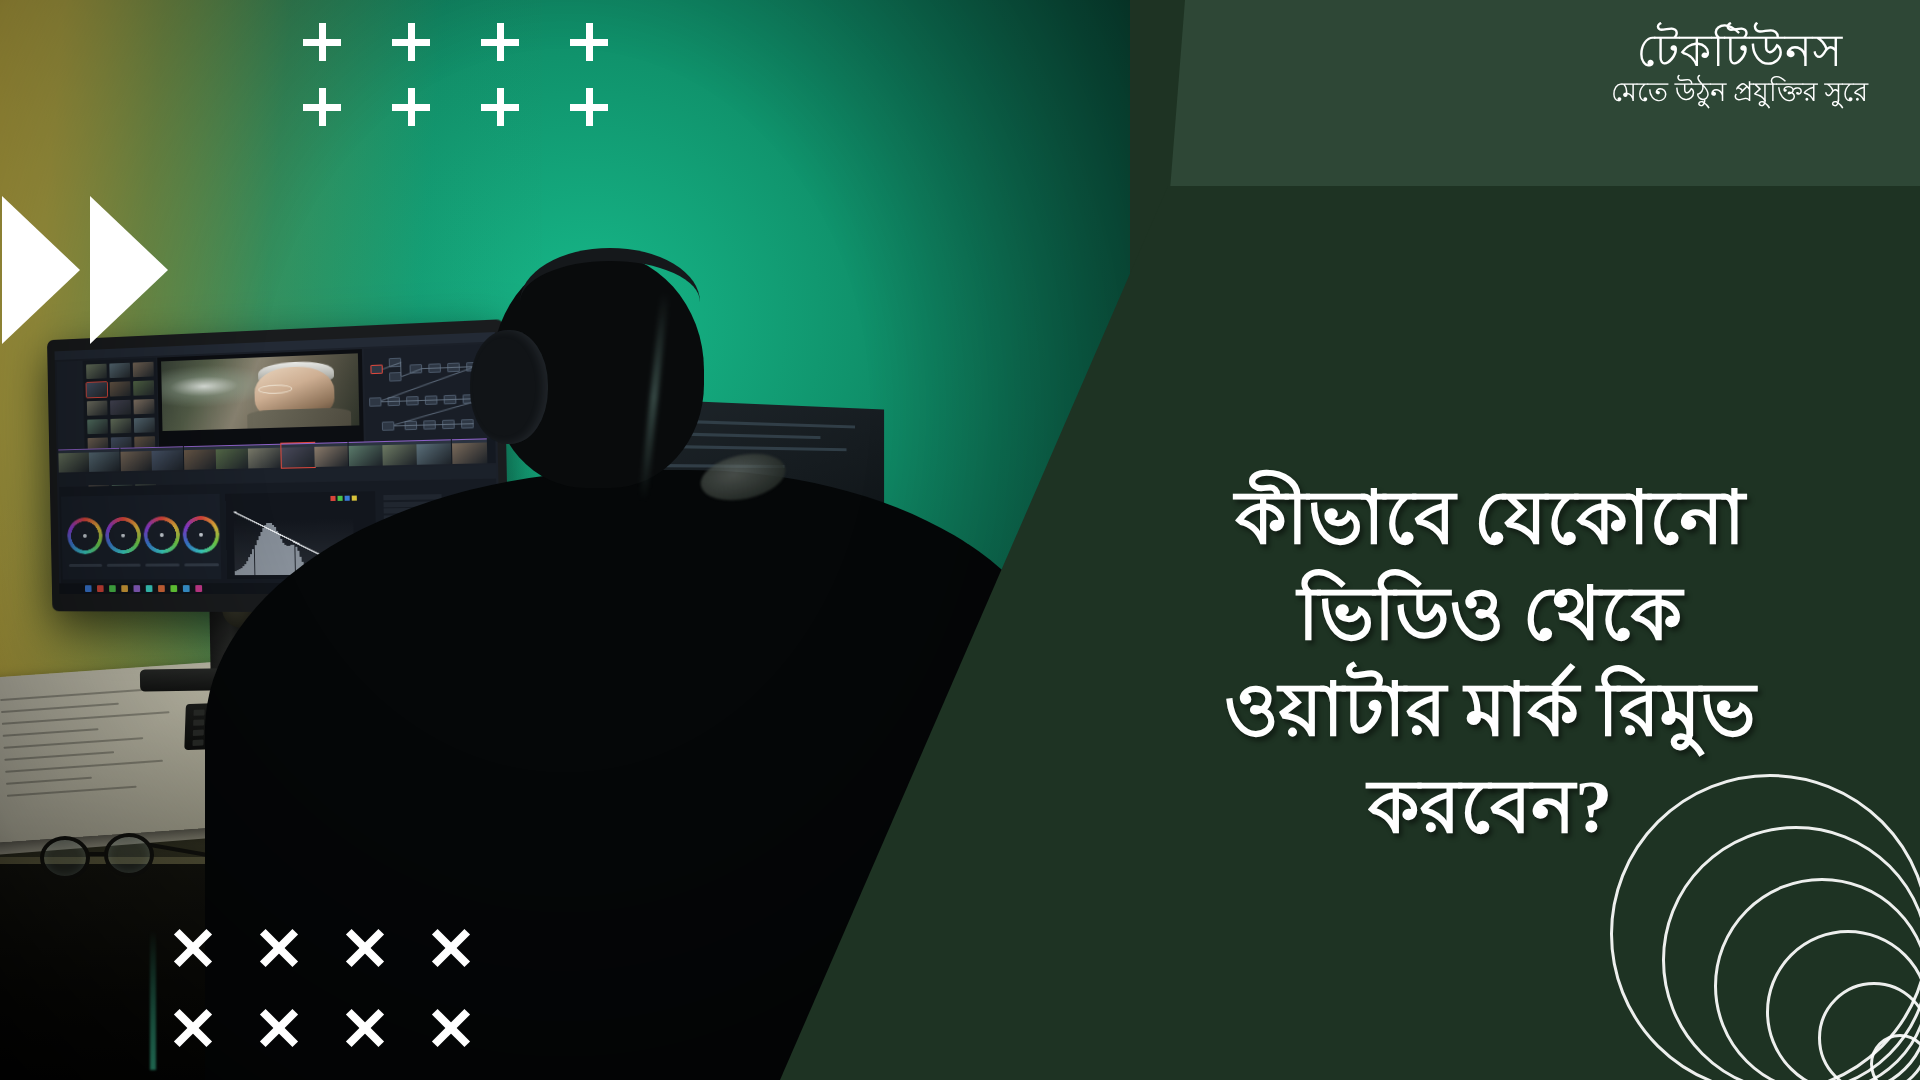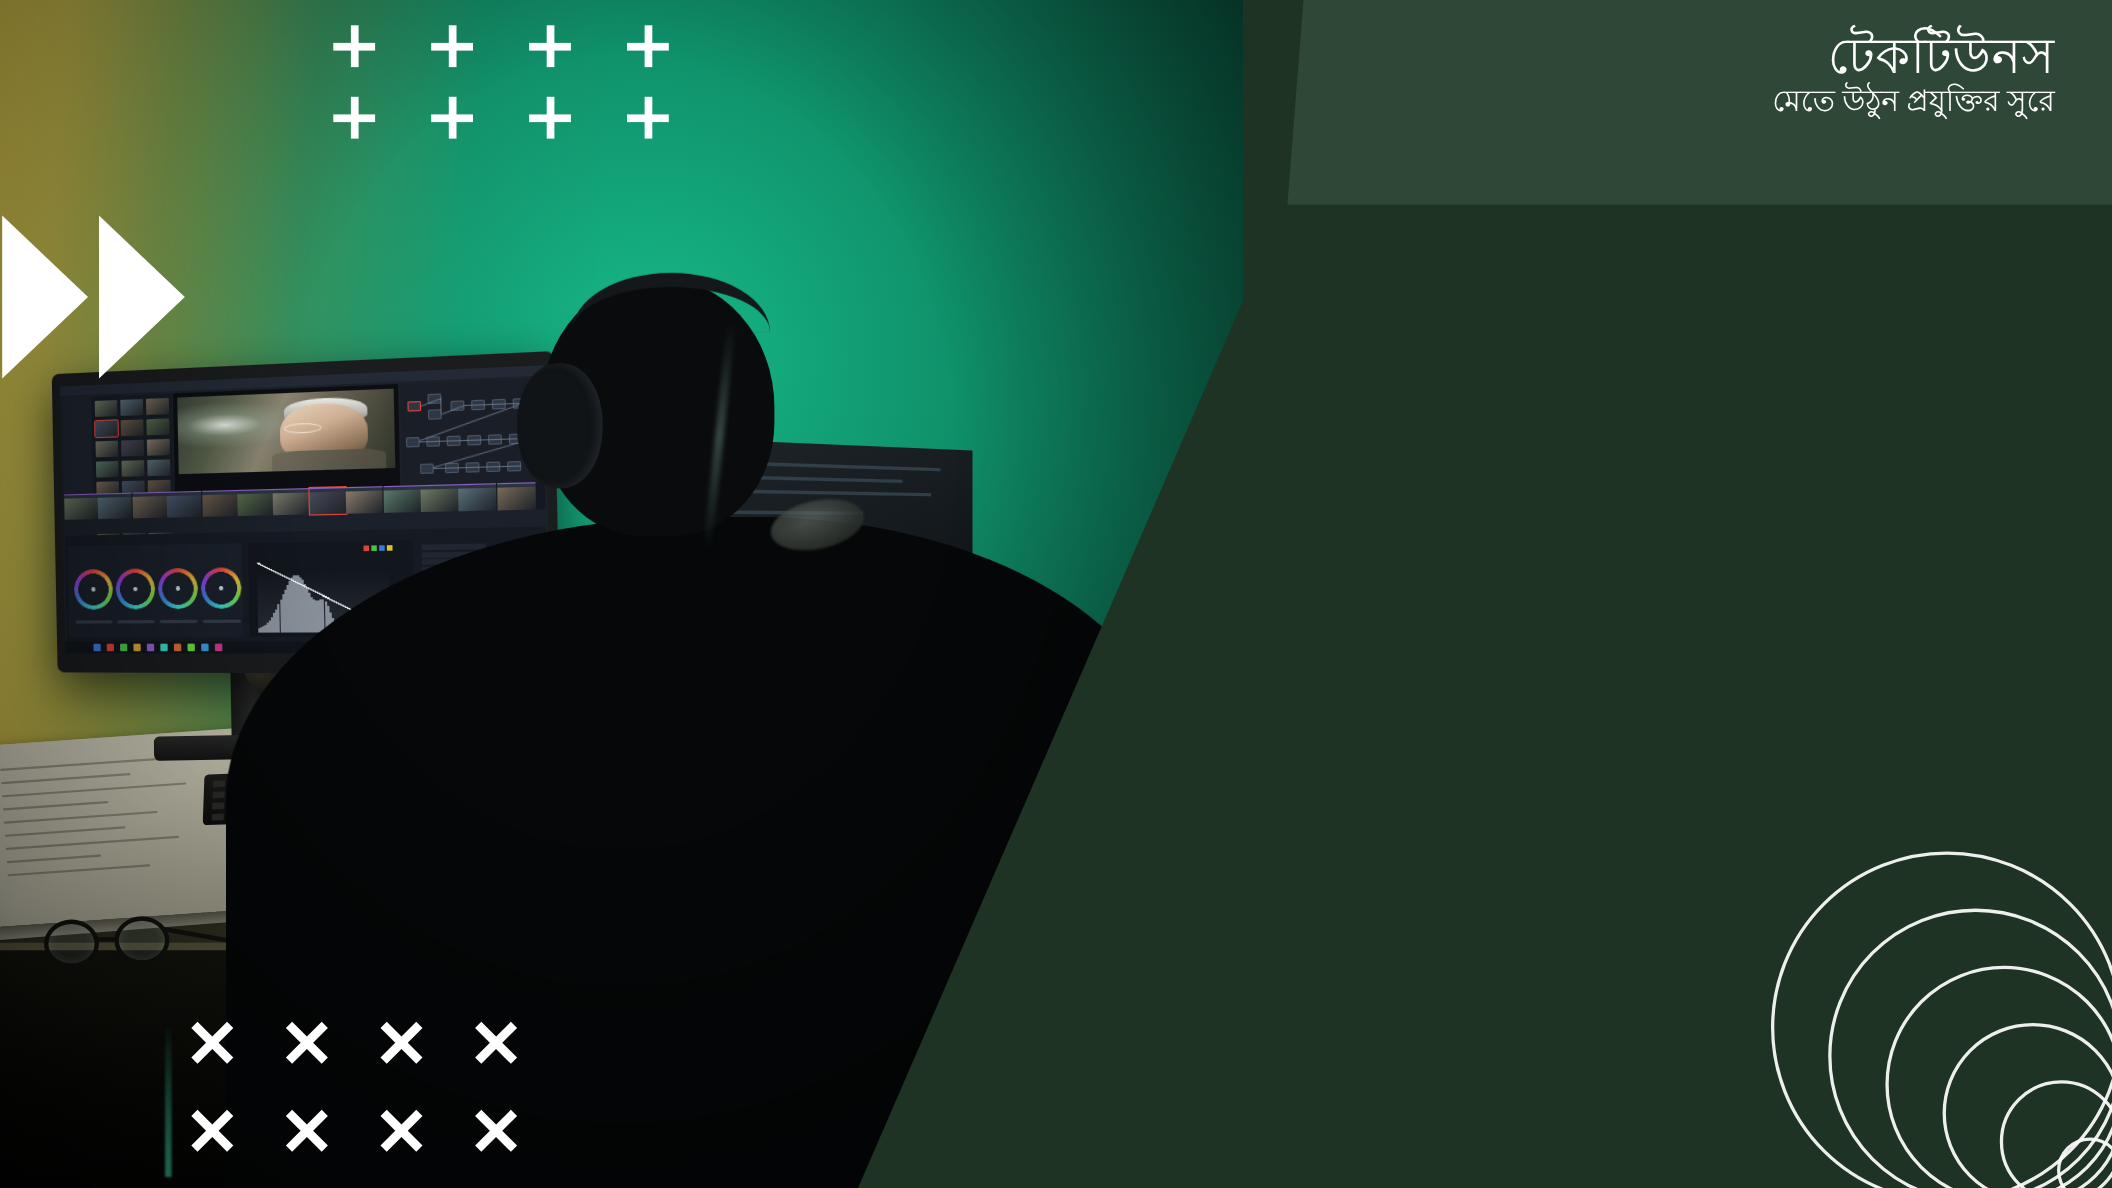--- a/index.html
+++ b/index.html
@@ -307,21 +307,21 @@
   #logo-badge .lt1 {
     color:#fff; font-size:35px; line-height:.96; letter-spacing:-.5px;
     font-family:"Liberation Sans", sans-serif;
   }
   #logo-badge .lt2 {
     color:#fff; font-size:35px; line-height:1.0; letter-spacing:-.5px; position:relative;
     font-family:"Liberation Sans", sans-serif;
   }
   .notes { position:absolute; left:17px; top:3px; width:48px; height:30px; }
 
-  #brand-text { text-align:right; }
+  #brand-text { text-align:center; }
   #brand-name {
     color:#fff; font-size:45px; line-height:1.05;
     font-family:"Liberation Serif", serif;
     letter-spacing:.5px;
   }
   #brand-tag {
     color:#fff; font-size:27px; line-height:1.15; margin-top:2px;
     font-family:"Liberation Serif", serif;
   }
 
@@ -781,14 +781,20 @@
       <div style="position: absolute; left: 50px; top: 196px; width: 0px; height: 0px; border-top: 74px solid transparent; border-bottom: 74px solid transparent; border-left: 78px solid transparent;"></div>
     </div>
 
   <div id="brand">
     <div id="brand-text">
       <div id="brand-name">টেকটিউনস</div>
       <div id="brand-tag">মেতে উঠুন প্রযুক্তির সুরে</div>
     </div>
   </div>
 
+  <div id="headline">
+    <span class="hl">কীভাবে যেকোনো</span>
+    <span class="hl">ভিডিও থেকে</span>
+    <span class="hl">ওয়াটার মার্ক রিমুভ</span>
+    <span class="hl">করবেন?</span>
+  </div>
 
 </div>
 
 </body></html>

